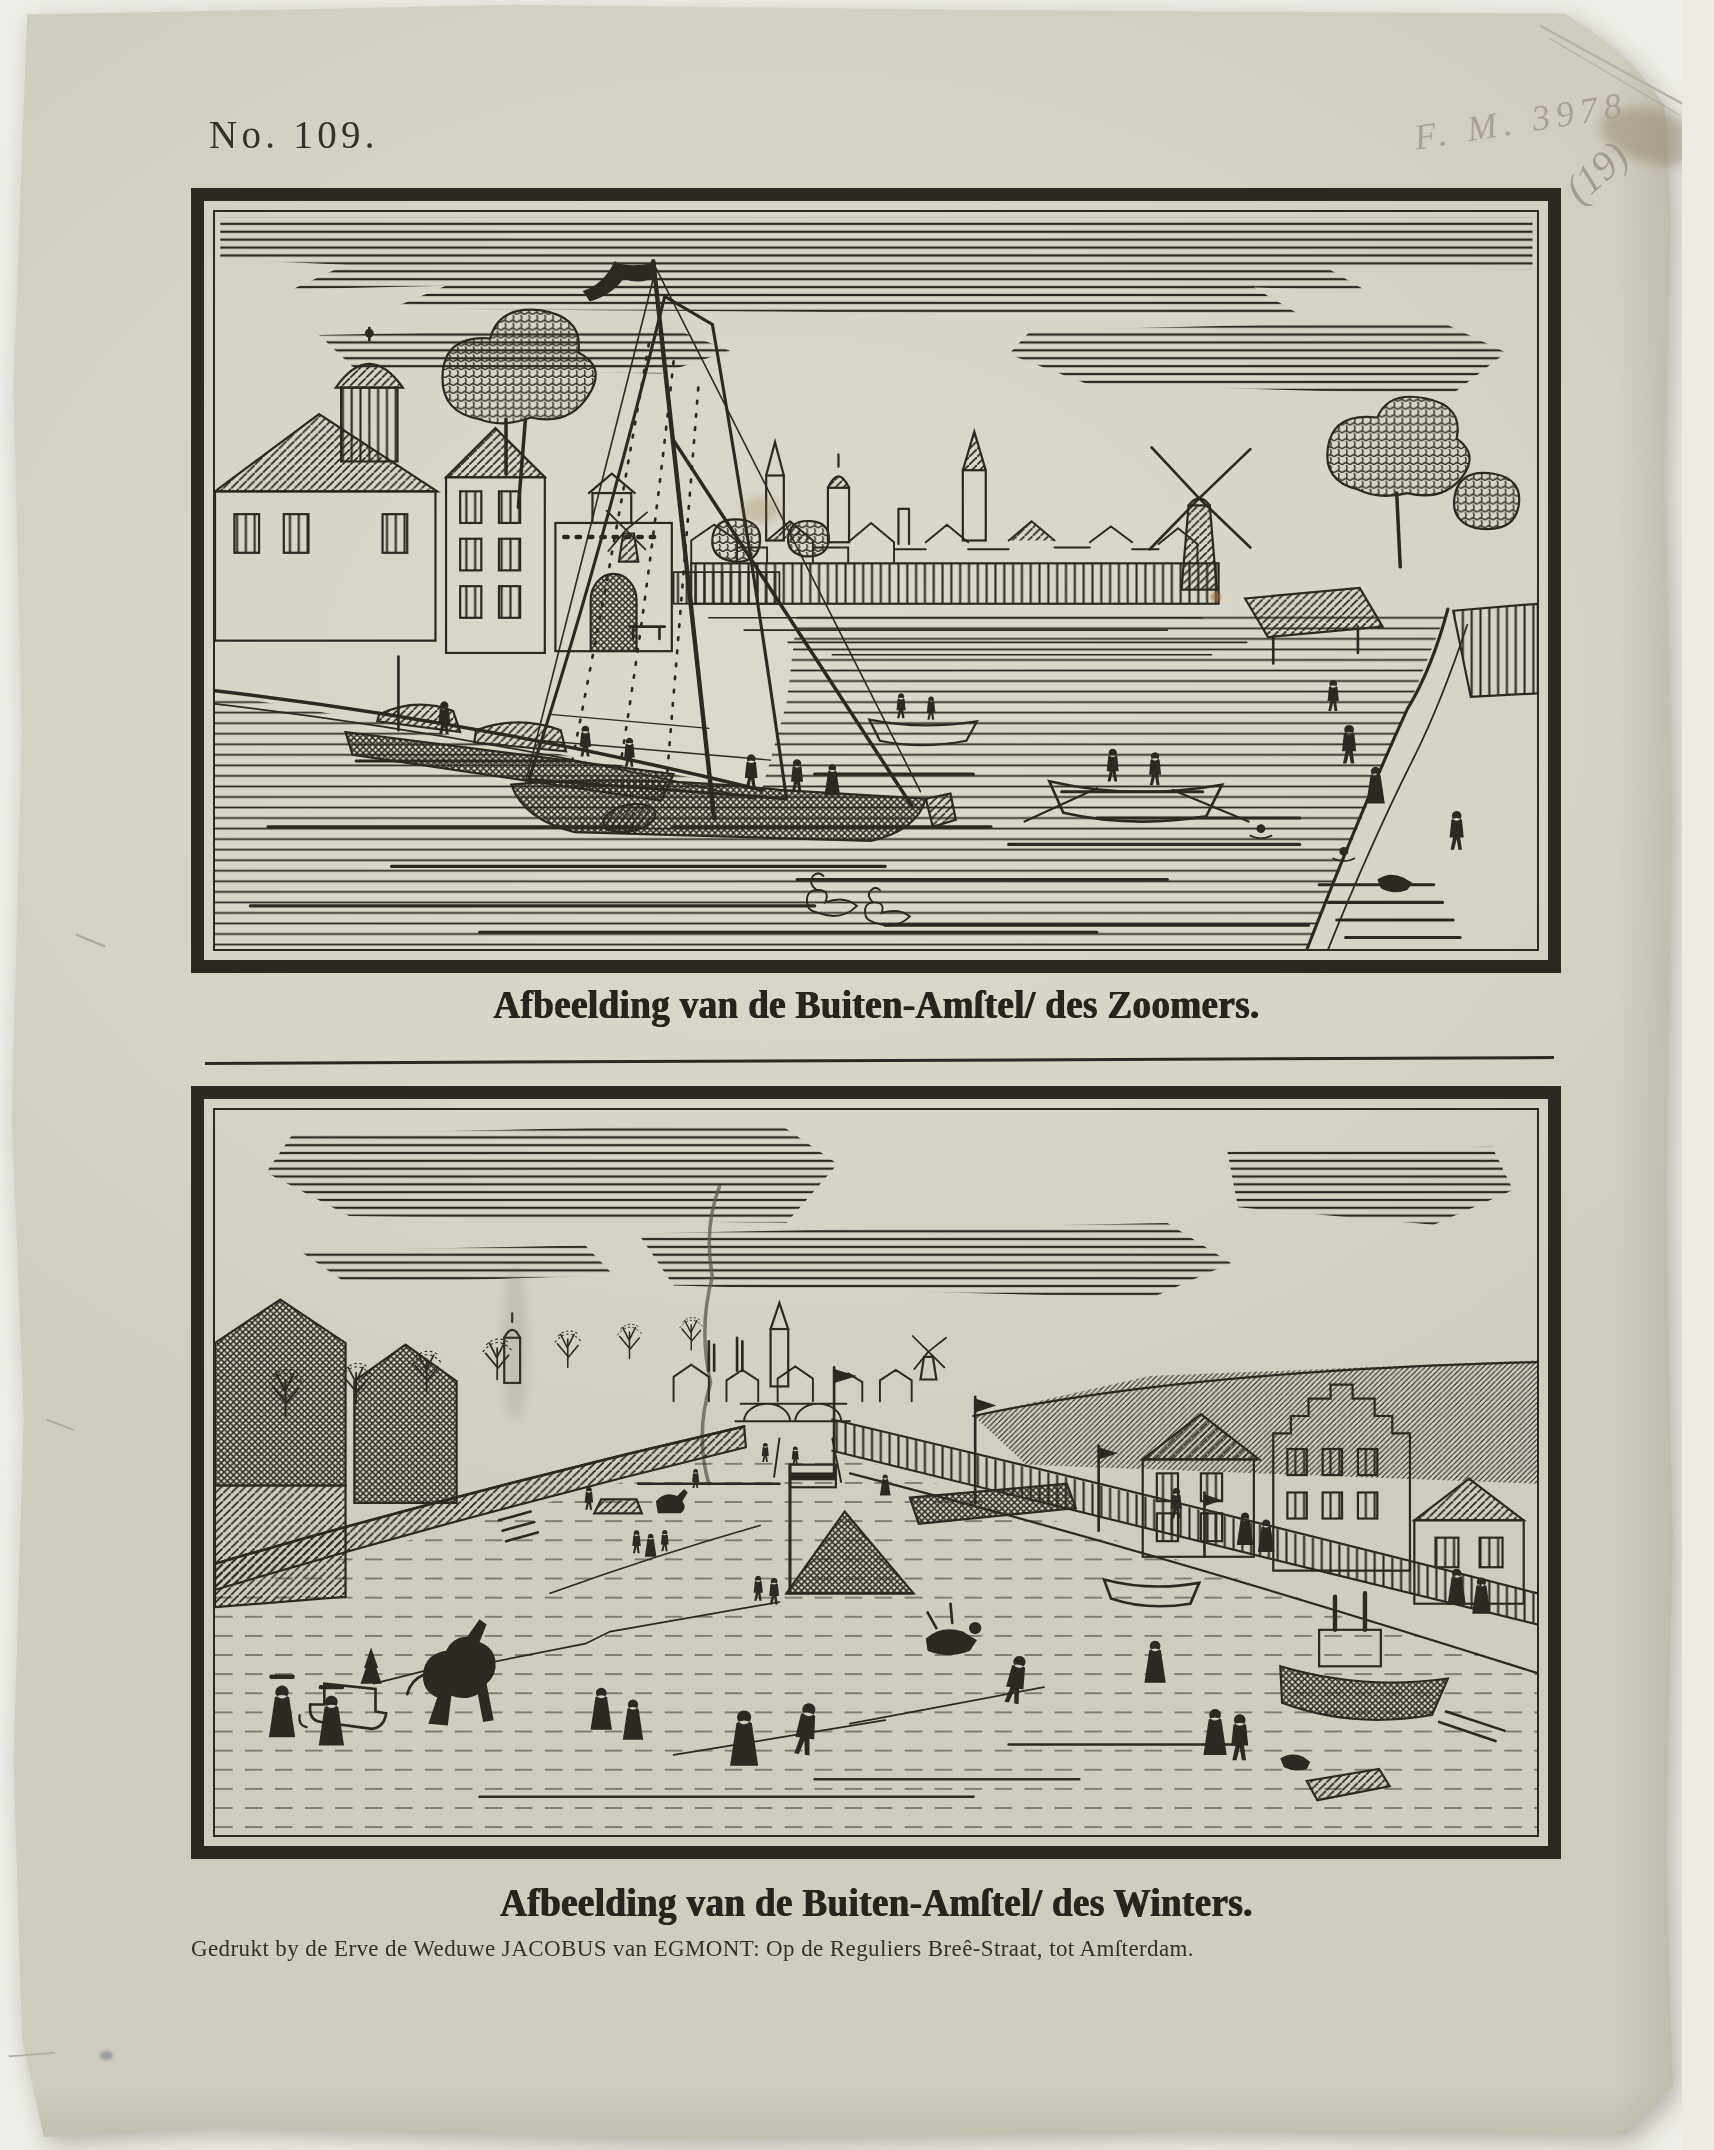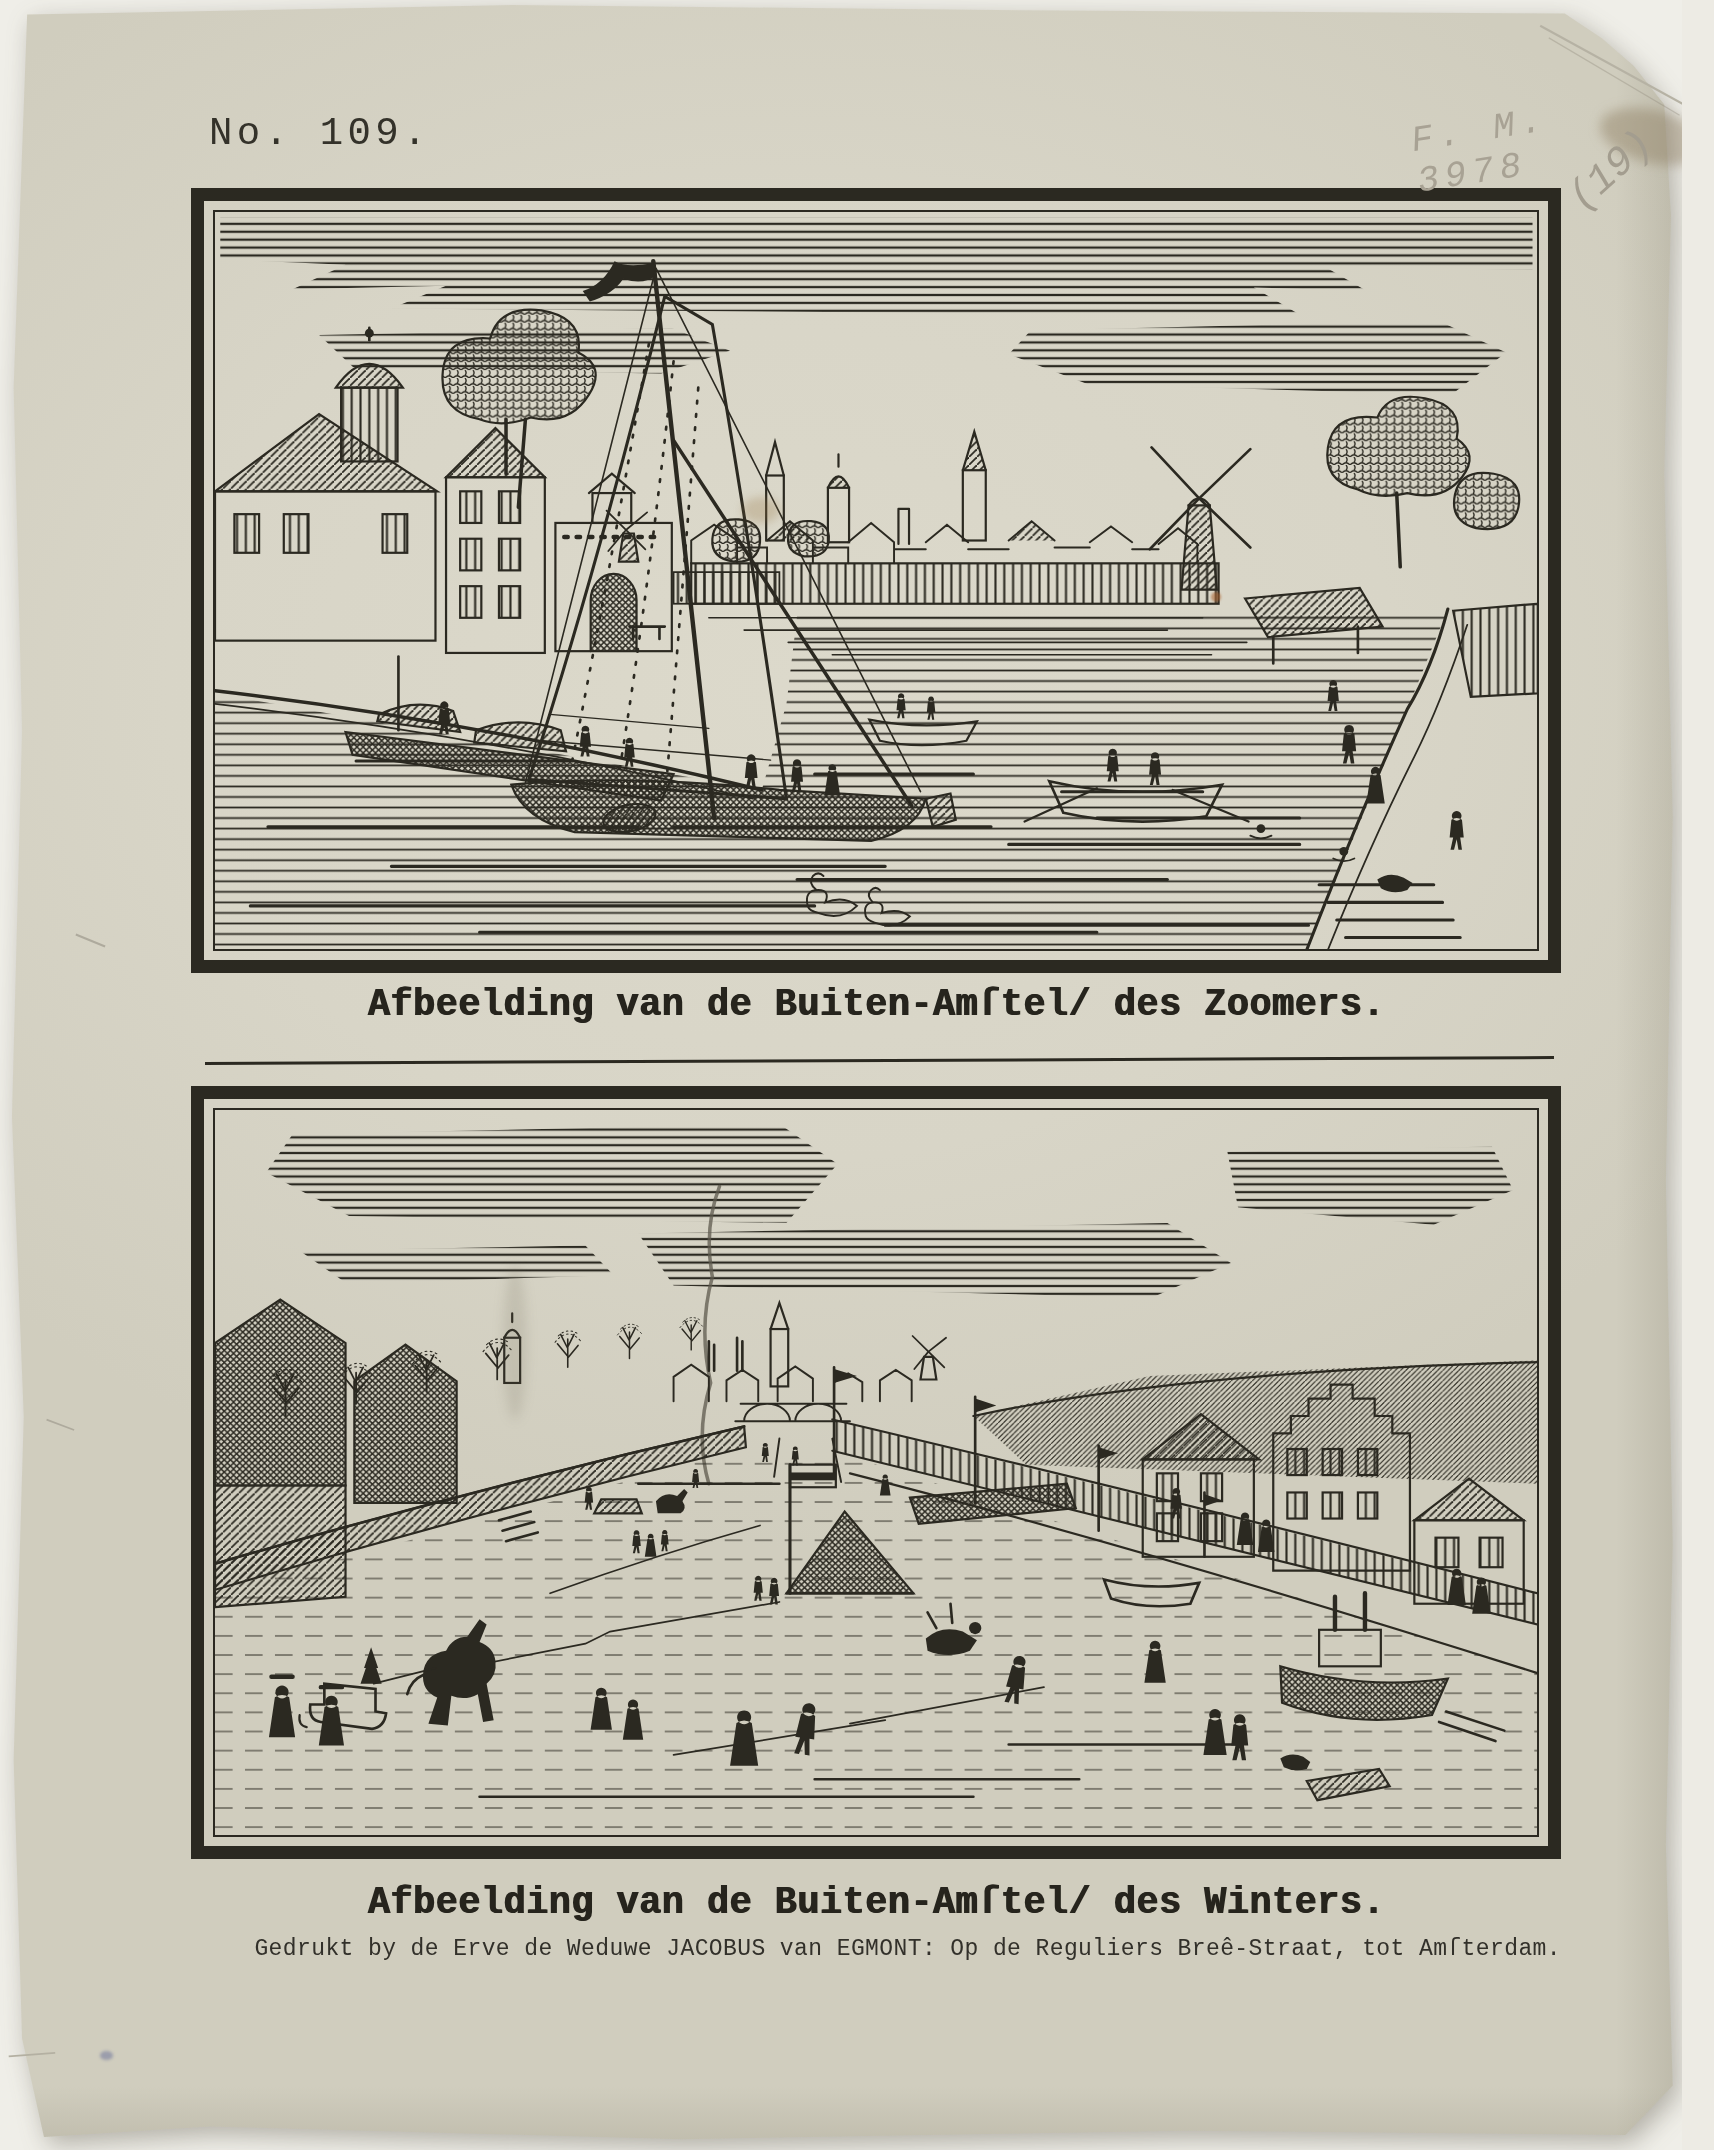--- a/index.html
+++ b/index.html
@@ -1,16 +1,16 @@
 <!DOCTYPE html>
 <html style="font-size:13.8px"><head>
 <meta charset="utf-8">
 <style>
   html,body{margin:0;padding:0;background:#edebe4;}
-  .scan{position:relative;width:1682px;height:2151px;overflow:hidden;background:#efeee8;font-family:Liberation Mono, monospace;}
+  .scan{position:relative;width:1682px;height:2151px;overflow:hidden;background:#efeee8;font-family:Liberation Serif, serif;}
   .paper-shadow{position:absolute;inset:0;filter:drop-shadow(6.9px 8.6px 12px rgba(70,64,48,.35));}
   .paper{position:absolute;left:6.9px;top:1.7px;width:1686px;height:2144px;
     background:radial-gradient(1118px 860px at 46% 32%, #dcd9cb 0%, #d8d5c7 55%, #d0cdbe 100%);
     clip-path:polygon(1.2% 0.6%,30% 0.15%,60% 0.4%,92.4% 0.55%,94.6% 1.7%,96.5% 3%,98.3% 4.8%,98.7% 10%,98.3% 22%,98.8% 38%,98.4% 55%,98.8% 72%,98.4% 86%,98.8% 97.2%,96% 99.5%,70% 99.3%,40% 99.7%,12% 99.1%,2.2% 99.6%,0.9% 95%,0.4% 82%,1% 66%,0.3% 52%,0.9% 34%,0.4% 18%,0.9% 7%);}
   .paper::after{content:"";position:absolute;right:0;top:0;width:77px;height:100%;
     background:linear-gradient(to right,rgba(0,0,0,0),rgba(92,86,66,.20));}
   .paper::before{content:"";position:absolute;left:0;bottom:0;width:100%;height:60px;
     background:linear-gradient(to bottom,rgba(0,0,0,0),rgba(92,86,66,.14));}
   .pagenum{position:absolute;left:209px;top:112px;font-size:39px;letter-spacing:4.3px;color:#34322a;z-index:6;}
   .handnote{position:absolute;left:1413px;top:100px;transform:rotate(-9deg);font-style:italic;
@@ -22,21 +22,21 @@
   .print svg{display:block;width:100%;height:100%;}
   .print-summer{top:188px;height:785px;}
   .print-winter{top:1086px;height:773px;}
   .caption{position:absolute;left:191px;width:1370px;text-align:center;font-weight:bold;
     font-size:37px;color:#26241d;letter-spacing:0.4px;transform:scaleY(1.07);
     text-shadow:1.1px 0 0 #26241d;z-index:3;}
   .cap1{top:983px;}
   .cap2{top:1881px;}
   .rule{position:absolute;left:205px;top:1059px;width:1349px;height:3.4px;background:#2b2921;
     transform:rotate(-0.25deg);z-index:3;}
-  .imprint{position:absolute;left:191px;width:1370px;top:1936px;text-align:right;
+  .imprint{position:absolute;left:191px;width:1370px;top:1936px;text-align:left;
     font-size:23px;color:#32302a;letter-spacing:0.4px;z-index:3;}
   .stain{position:absolute;border-radius:50%;z-index:5;pointer-events:none;}
   .st1{left:1599px;top:110px;width:108px;height:53px;background:rgba(128,110,80,.38);filter:blur(6px);transform:rotate(14deg);}
   .st2{left:1211px;top:592px;width:9.5px;height:9.5px;background:rgba(170,95,42,.55);filter:blur(0.9px);}
   .st3{left:503px;top:1265px;width:24px;height:155px;background:rgba(108,98,78,.16);filter:blur(5.2px);}
   .st4{left:100px;top:2051px;width:13px;height:8.6px;background:rgba(92,100,148,.45);filter:blur(1.7px);}
   .st5{left:742px;top:497px;width:38px;height:26px;background:rgba(152,120,68,.28);filter:blur(4.3px);}
   .marks{position:absolute;inset:0;z-index:6;pointer-events:none;}
 </style>
 </head>

